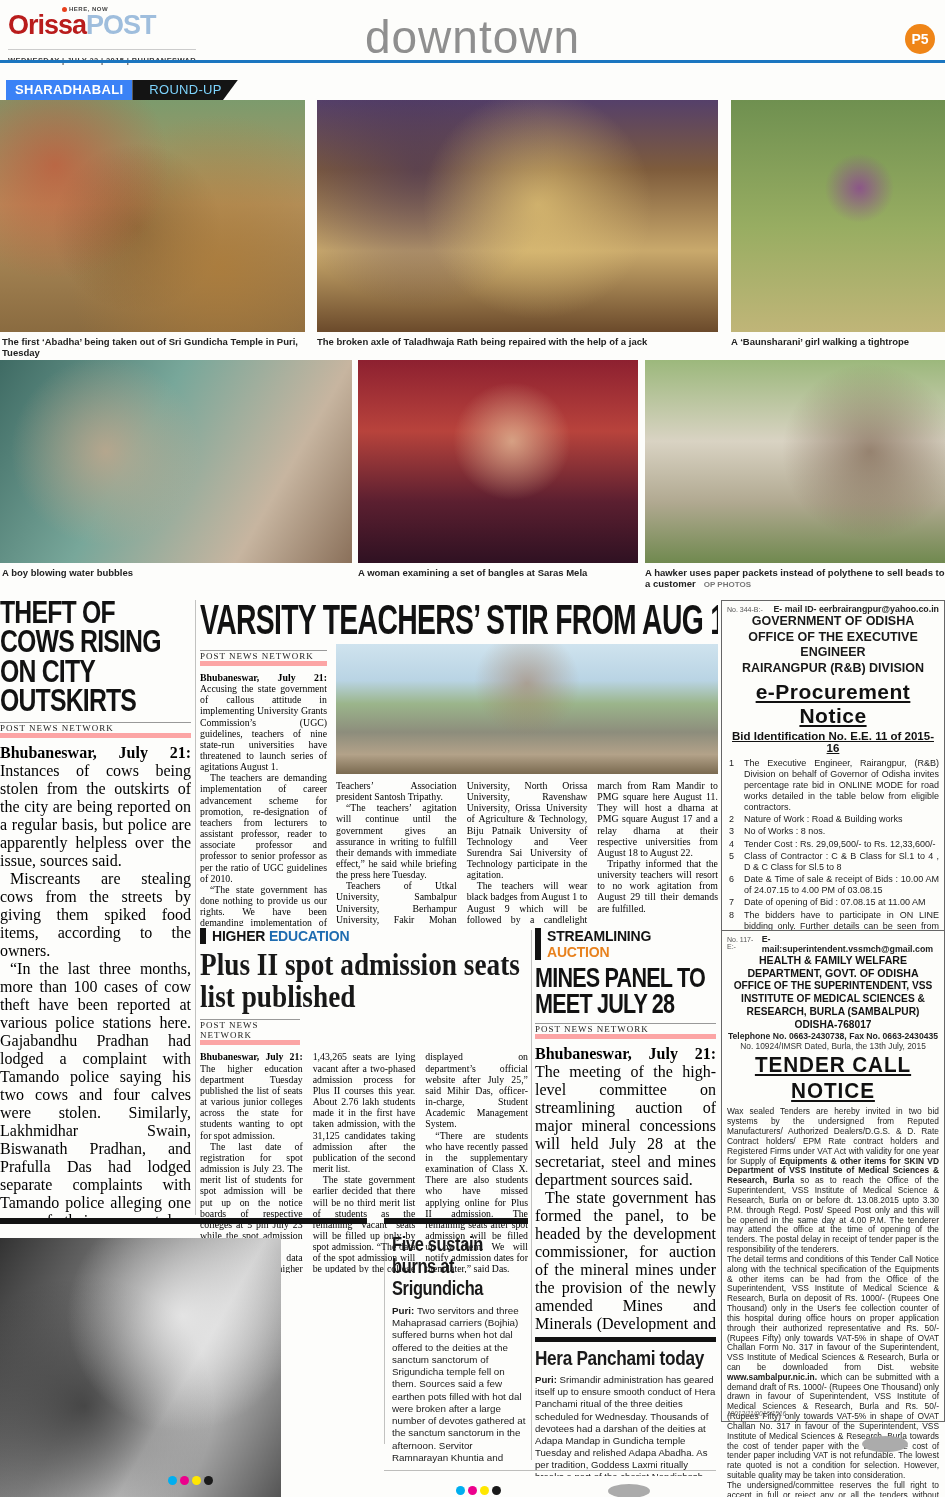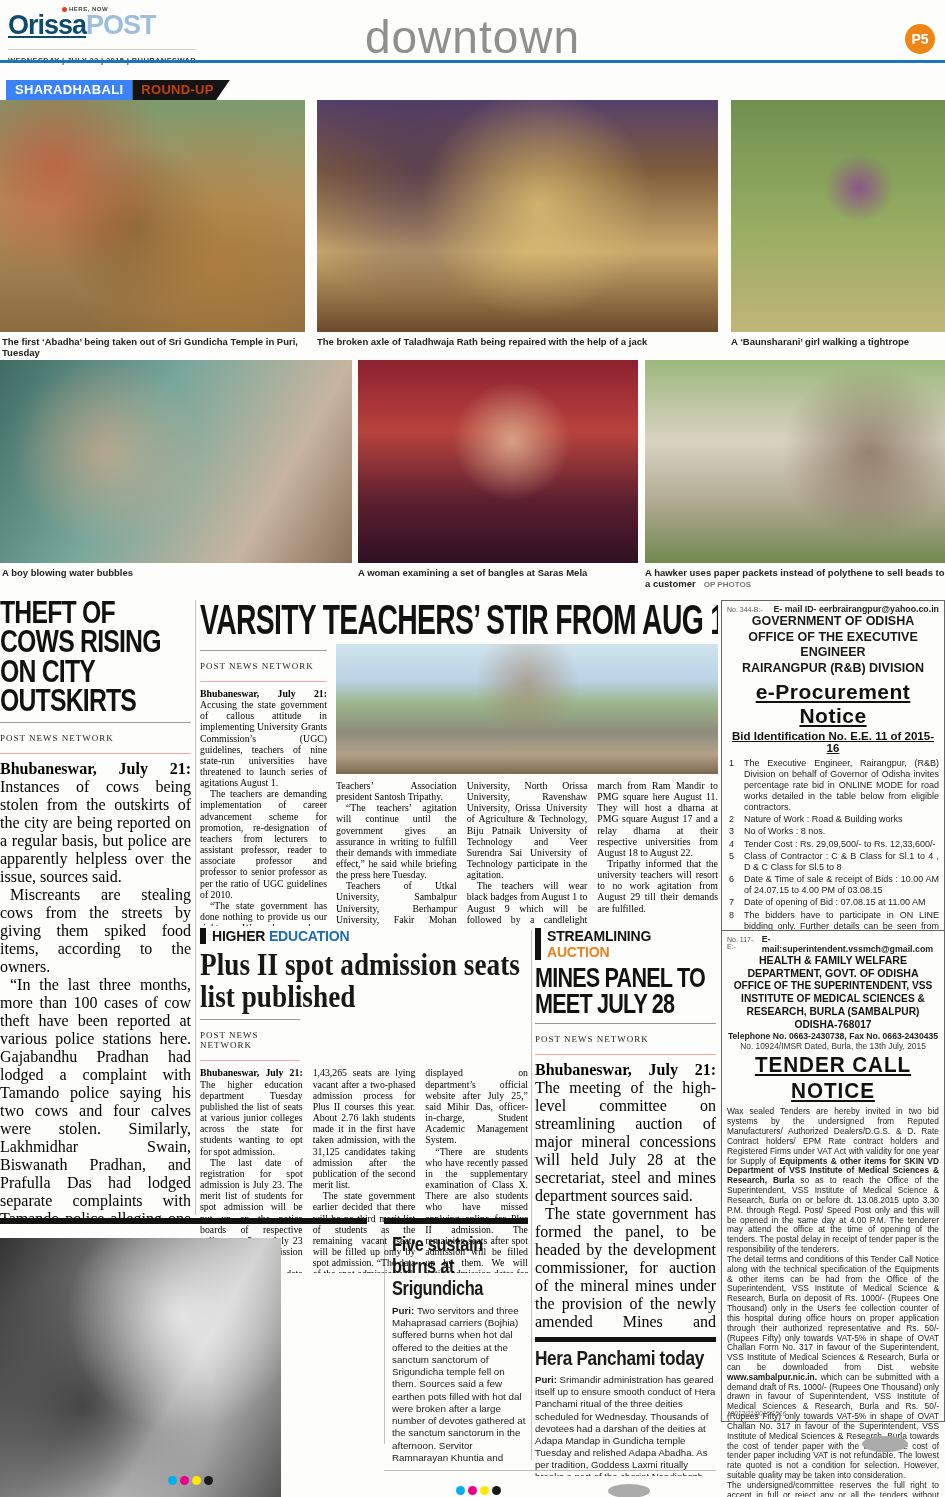--- a/index.html
+++ b/index.html
@@ -5,33 +5,33 @@
   * { margin:0; padding:0; box-sizing:border-box; }
   html,body { background:#e9e9e6; }
   .page { position:relative; width:945px; height:1497px; margin:0 auto; background:#fdfdfb;
           font-family:"Liberation Sans", sans-serif; overflow:hidden; }
 
   
   .logo-block { position:absolute; top:6px; left:8px; }
   .logo-tag { font-size:6px; font-weight:bold; color:#444; letter-spacing:.5px; margin-left:54px; display:flex; align-items:center; gap:2px;}
   .logo-dot { width:5px; height:5px; border-radius:50%; background:#e8401c; display:inline-block;}
   .logo-main { font-size:27px; font-weight:bold; letter-spacing:-1px; line-height:1; }
-  .logo-orissa { color:#0c4a6e;text-decoration:underline; } .logo-post { color:#9fbedd; }
+  .logo-orissa { color:#b91c1c; } .logo-post { color:#9fbedd; }
   .dateline { margin-top:10px; font-size:7.5px; font-weight:bold; color:#3a3a3a; letter-spacing:.4px; border-top:1px solid #ccc; padding-top:6px;}
   .downtown { position:absolute; top:10px; left:0; right:0; text-align:center;
               font-size:46px; color:#8f8f8f; letter-spacing:1px; }
   .page-badge { position:absolute; top:24px; right:10px; width:30px; height:30px; border-radius:50%;
                 background:#ef8517; color:#fff; font-weight:bold; font-size:14px;
                 display:flex; align-items:center; justify-content:center; }
   .blue-rule { position:absolute; top:60px; left:0; width:945px; height:3px; background:#1b76c0; }
 
   
   .roundup { position:absolute; top:80px; left:6px; display:flex; }
   .ru-orange { background:#3b82f6; color:#fff; font-weight:bold; font-size:13px; padding:2px 9px 3px; letter-spacing:.3px;}
-  .ru-black { background:#141414; color:#c2410c; font-weight:bold; font-size:13px; padding:2px 16px 3px 9px; letter-spacing:.3px;
+  .ru-black { background:#141414; color:#7dd3fc; font-weight:normal; font-size:13px; padding:2px 16px 3px 17px; letter-spacing:.3px;
               clip-path:polygon(0 0, 100% 0, 86% 100%, 0 100%); }
 
   
   .photo { position:absolute; }
   .caption { position:absolute; font-size:9.5px; font-weight:bold; color:#222; }
   .credit { color:#777; font-size:8px; font-weight:bold; margin-left:8px; }
   .ph-abadha { background:radial-gradient(circle at 18% 28%, rgba(203,72,48,.6), transparent 38%),
     radial-gradient(circle at 72% 72%, rgba(173,124,58,.8), transparent 55%),
     radial-gradient(circle at 45% 55%, rgba(90,60,30,.5), transparent 40%),
     linear-gradient(180deg,#7c9b6d 0%,#b5935f 45%,#8a6b40 100%); }
@@ -52,21 +52,21 @@
     radial-gradient(circle at 30% 65%, rgba(40,40,40,.7), transparent 50%),
     linear-gradient(120deg,#333 0%,#888 40%,#cfcfcf 62%,#555 100%); }
 
   
   .vline { position:absolute; width:1px; background:#c2c2c0; }
   .blackbar { position:absolute; height:6px; background:#121212; }
   .hline { position:absolute; height:1px; background:#bdbdbb; }
 
   
   .byline { font-family:"Liberation Serif", serif; font-size:9px; letter-spacing:1px; color:#222;
-            border-top:1px solid #999; border-bottom:1px solid #fca5a5; padding:10px 0; margin:6px 0; }
+            border-top:1px solid #999; border-bottom:5px solid #fca5a5; padding:0 0; margin:6px 0; }
   .sbody p { font-family:"Liberation Serif", serif; text-align:justify; }
   .sbody p + p { text-indent:10px; }
   .lead-label { font-weight:bold; }
   .hl-cond { font-weight:bold; color:#121212; display:inline-block; transform-origin:left top; letter-spacing:-1px; line-height:.95; }
 
   
   .art-cows { position:absolute; left:0; top:598px; width:191px; height:625px; overflow:hidden; }
   .art-cows .hl-cond { font-size:31px; width:238px; transform:scaleX(0.8); }
 
   

